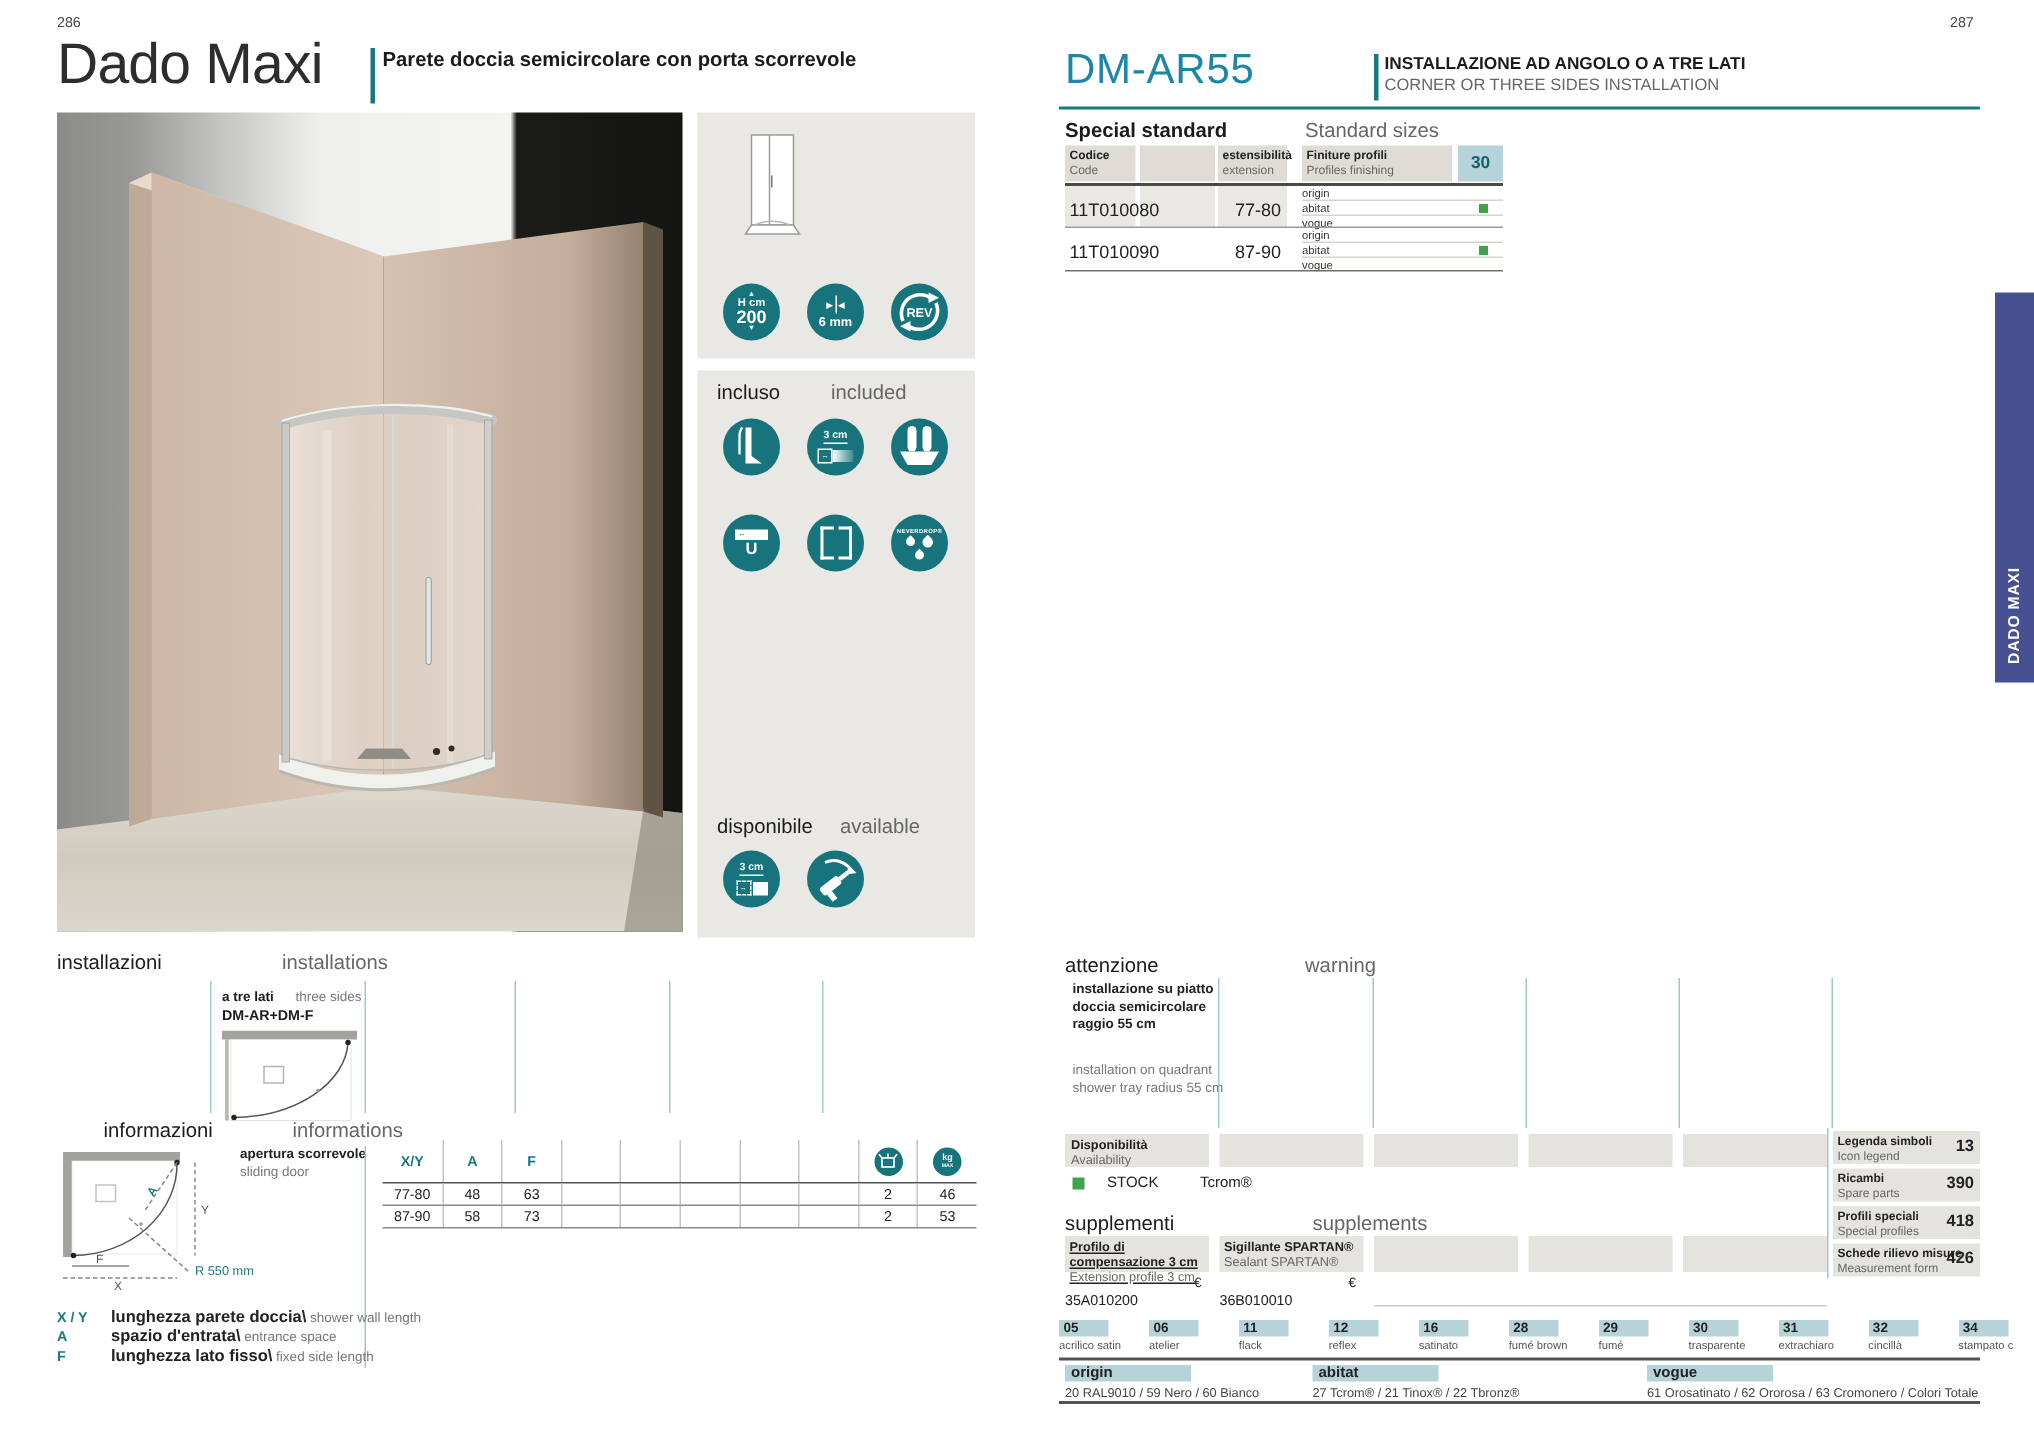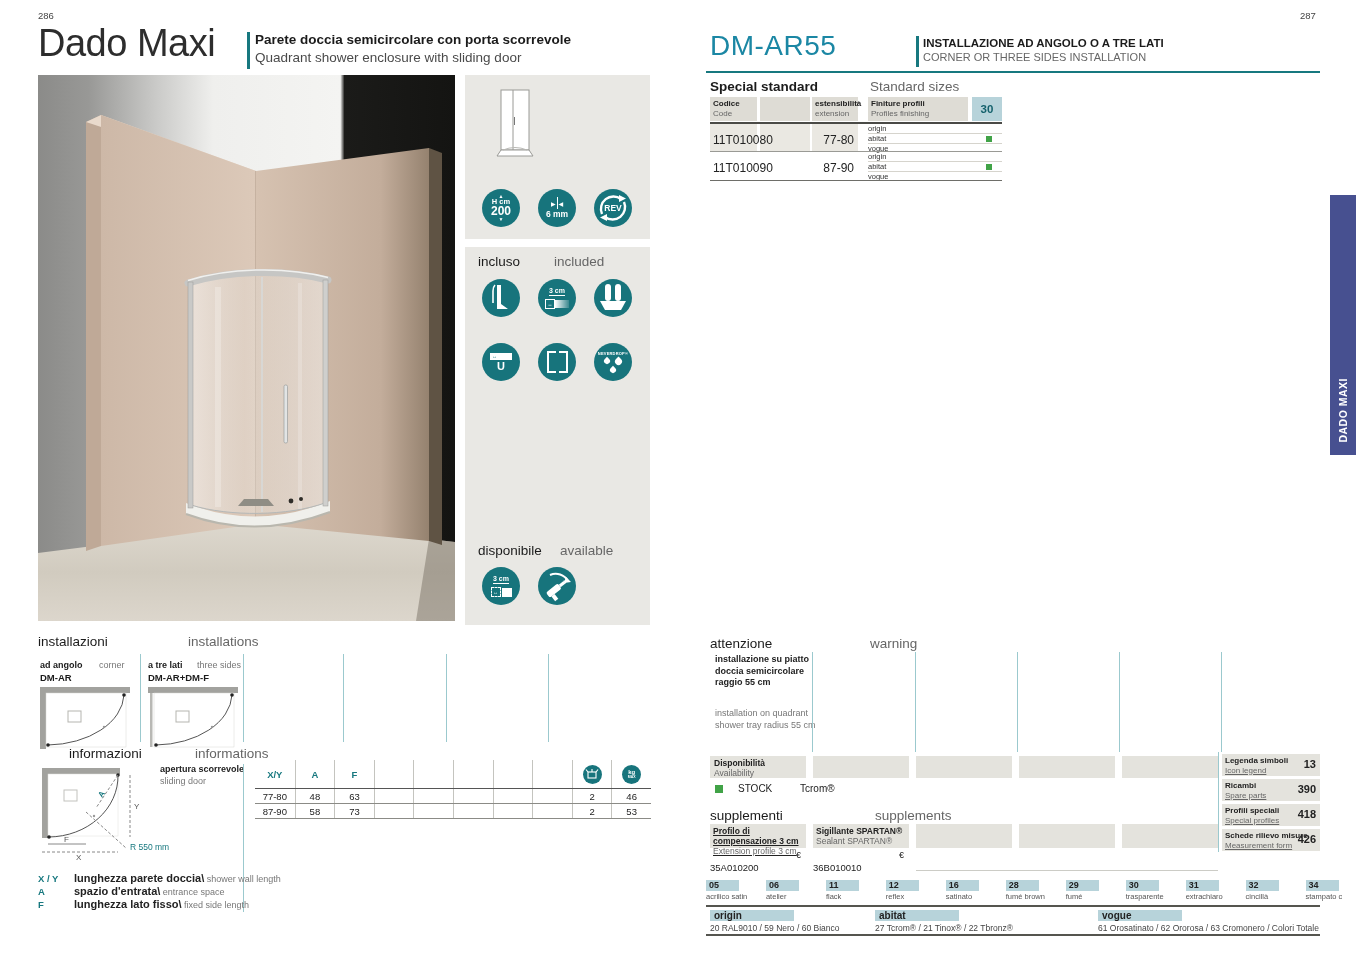--- a/index.html
+++ b/index.html
@@ -56,21 +56,21 @@
   .warn-it{font-size:9px;font-weight:bold;color:#222;line-height:11.5px;}
   .warn-en{font-size:9px;color:#777;line-height:11.5px;}
   .gcell{position:absolute;background:#e4e3dd;height:22px;}
   .gcell .c-it{font-size:8.5px;font-weight:bold;color:#222;line-height:10px;}
   .gcell .c-en{font-size:8.5px;color:#666;line-height:10px;}
   .scode{font-size:9.5px;color:#222;}
   .eur{font-size:9px;color:#222;}
   
   .refbox{position:relative;background:#e4e3dd;height:22px;margin-bottom:3px;}
   .refbox .r-it{font-size:8px;font-weight:bold;color:#222;line-height:9.5px;}
-  .refbox .r-en{font-size:8px;color:#666;line-height:9.5px;text-decoration:underline;}
+  .refbox .r-en{font-size:8px;color:#666;line-height:9.5px;}
   .refbox .r-pg{position:absolute;right:4px;top:4px;font-size:11px;font-weight:bold;color:#222;}
   
   .gf{width:55.5px;display:inline-block;vertical-align:top;}
   .gf .code{display:block;width:30px;height:11px;background:#b7d3da;font-size:9px;font-weight:bold;color:#222;padding-left:3px;line-height:11px;}
   .gf .nm{display:block;font-size:7.5px;color:#555;margin-top:1px;}
   .pf .bar{display:block;width:80px;height:11px;background:#b7d3da;font-size:10px;font-weight:bold;color:#222;padding-left:4px;line-height:11px;}
   .pf .cols{display:block;font-size:8.5px;color:#444;margin-top:2px;}
   
   .tab{position:absolute;left:1330px;top:195px;width:26px;height:260px;background:#475090;display:flex;align-items:flex-end;justify-content:center;}
   .tab span{writing-mode:vertical-rl;transform:rotate(180deg);color:#fff;font-size:10.5px;font-weight:bold;letter-spacing:0.5px;padding-top:12px;}
@@ -81,21 +81,20 @@
 <body>
 
 <div class="page">
 
   <div class="abs pgnum" style="left:38px;top:10px;">286</div>
 
   <div class="abs title" style="left:38px;top:22px;">Dado Maxi</div>
   <div class="abs tsep" style="left:247px;top:32px;height:37px;"></div>
   <div class="abs" style="left:255px;top:31px;">
     <div class="sub-it">Parete doccia semicircolare con porta scorrevole</div>
-    <div class="sub-en">Quadrant shower enclosure with sliding door</div>
   </div>
 
   <div class="abs" style="left:38px;top:75px;width:417px;height:546px;background:linear-gradient(90deg,#8b8b89 0%,#989896 12%,#c9c9c7 28%,#efefed 42%,#f4f4f2 72.5%,#1b1b19 73.5%,#141412 100%);">
     <svg width="417" height="546" viewBox="0 0 417 546">
       <defs>
         <linearGradient id="gWallL" x1="0" y1="0" x2="1" y2="0">
             <stop offset="0" stop-color="#cdb8a7"></stop>
             <stop offset="1" stop-color="#dcc9b9"></stop>
           </linearGradient>
         <linearGradient id="gWallR" x1="0" y1="0" x2="1" y2="0">
@@ -237,35 +236,20 @@
           <rect x="10" y="24.5" width="4" height="6" fill="#fff"></rect>
         </g>
       </svg>
     </div>
   </div>
 
   <div class="abs" style="left:38px;top:634px;width:612px;height:112px;">
     <div class="abs h-it" style="left:0;top:0;">installazioni</div>
     <div class="abs h-en" style="left:150px;top:0;">installations</div>
 
-    <div class="abs" style="left:2px;top:20px;width:96px;">
-      <span class="opt-it">ad angolo</span>
-      <span class="opt-en" style="margin-left:12px;">corner</span>
-      <div class="opt-code">DM-AR</div>
-      <svg width="90" height="62" viewBox="0 0 90 62" style="margin-top:4px;">
-        <rect x="0" y="0" width="90" height="6" fill="#a2a29e"></rect>
-        <rect x="0" y="6" width="6" height="56" fill="#a2a29e"></rect>
-        <rect x="6" y="6" width="80" height="54" fill="#fff" stroke="#d8d8d4" stroke-width="0.5"></rect>
-        <path d="M84,8 A78,52 0 0 1 8,58" stroke="#555" fill="none" stroke-width="1"></path>
-        <circle cx="84" cy="8" r="1.8" fill="#222"></circle>
-        <circle cx="8" cy="58" r="1.8" fill="#222"></circle>
-        <circle cx="64" cy="40" r="1.2" fill="#999"></circle>
-        <rect x="28" y="24" width="13" height="11" fill="none" stroke="#b5b5b0"></rect>
-      </svg>
-    </div>
 
     <div class="vline" style="left:102px;top:20px;height:88px;"></div>
 
     <div class="abs" style="left:110px;top:20px;width:96px;">
       <span class="opt-it">a tre lati</span>
       <span class="opt-en" style="margin-left:10px;">three sides</span>
       <div class="opt-code">DM-AR+DM-F</div>
       <svg width="90" height="62" viewBox="0 0 90 62" style="margin-top:4px;">
         <rect x="0" y="0" width="90" height="6" fill="#a2a29e"></rect>
         <rect x="2" y="6" width="2.5" height="54" fill="#b8b8b4"></rect>

